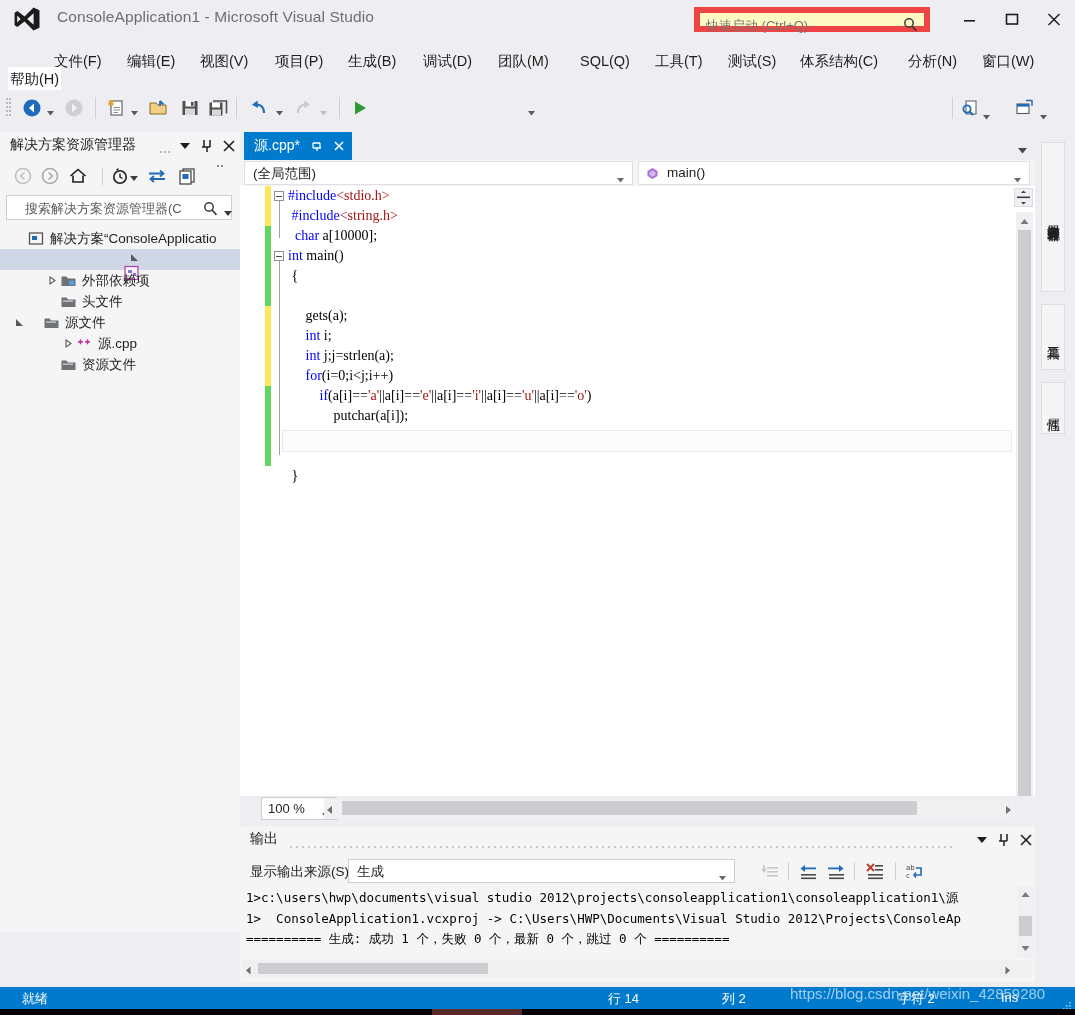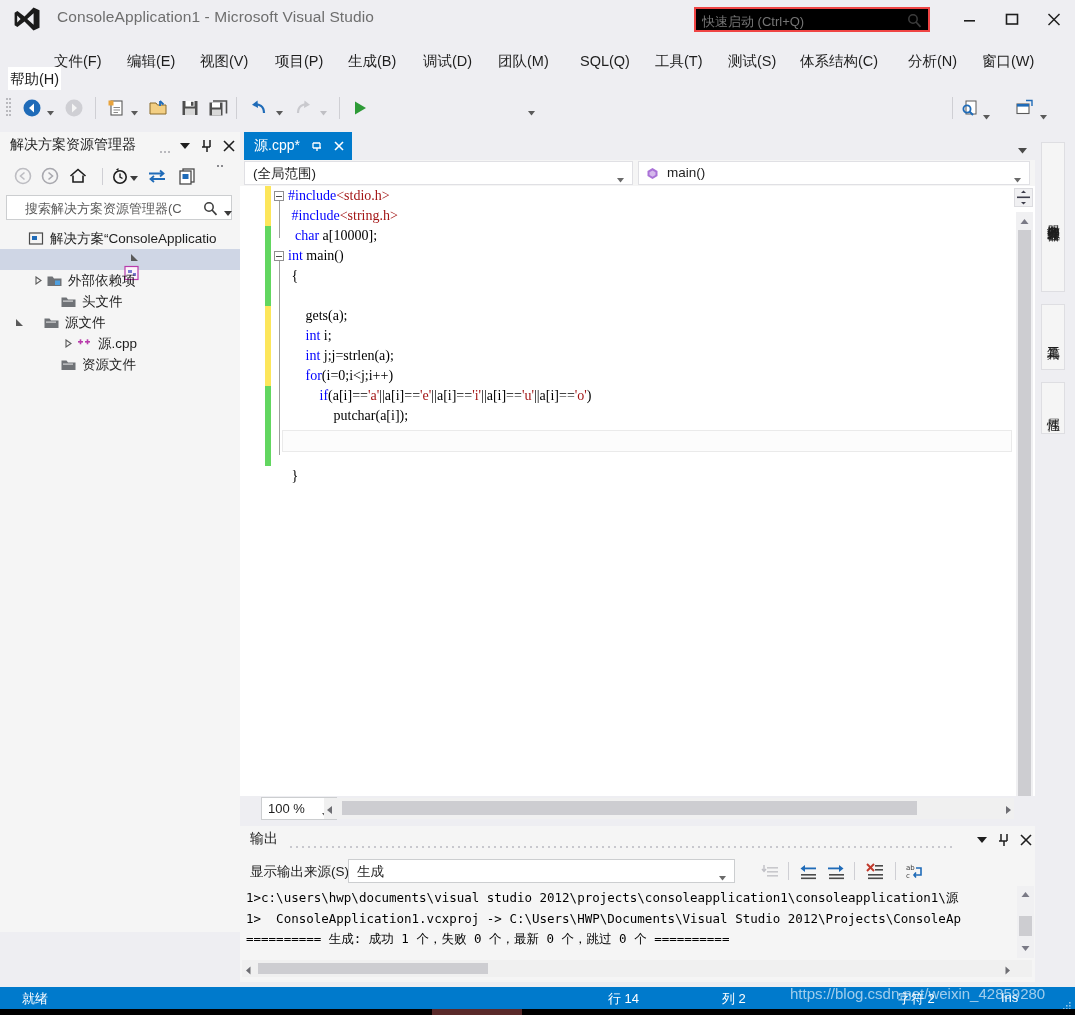--- a/index.html
+++ b/index.html
@@ -19,21 +19,21 @@
     position: absolute; left: 0; top: 0; width: 1075px; height: 38px;
     background: #eeeef2;
   }
   .vs-logo { position: absolute; left: 14px; top: 7px; width: 26px; height: 24px; }
   .title-text {
     position: absolute; left: 57px; top: 8px;
     font-size: 15.5px; color: #6e6e6e; letter-spacing: .1px; white-space: nowrap;
   }
   .quicklaunch {
     position: absolute; left: 694px; top: 7px; width: 236px; height: 25px;
-    background: #000000; border: 2px solid #ef4444;
+    background: #fef9c3; border: 6px solid #ef4444;
   }
   .quicklaunch input {
     position: absolute; left: 6px; top: 2px; width: 196px; height: 20px;
     border: 0; outline: none; background: transparent;
     font-family: "Liberation Sans", sans-serif; font-size: 13px; color: #8a8a8a;
   }
   .ql-search-icon { position: absolute; right: 6px; top: 4px; width: 15px; height: 15px; }
   .wbtn {
     position: absolute; top: 7px; width: 30px; height: 24px;
     display: flex; align-items: center; justify-content: center; cursor: default;
@@ -531,21 +531,21 @@
         </span>
         <span class="ticon">
           <svg width="17" height="16" viewBox="0 0 17 16">
             <rect x="2" y="1.5" width="13" height="13" fill="#fdf4fb" stroke="#b83bab" stroke-width="1.2"></rect>
             <path d="M5 5 L9 5 L9 8 L5 8 Z M10 8 L13 8 L13 11 L10 11 Z" fill="#7a7ad0"></path>
           </svg>
         </span>
         <span class="tlabel bold">ConsoleApplication1</span>
       </div>
 
-      <div class="tnode" style="padding-left:30px;">
+      <div class="tnode" style="padding-left:44px;">
         <span class="tw">
           <svg width="9" height="9" viewBox="0 0 9 9">
               <path d="M2 1 L7 4.5 L2 8 Z" fill="none" stroke="#5a5a5a" stroke-width="1.1"></path>
             </svg>
         </span>
         <span class="ticon">
           <svg width="17" height="16" viewBox="0 0 17 16">
             <path d="M1.5 3.5 L6.5 3.5 L8 5.5 L15.5 5.5 L15.5 13 L1.5 13 Z" fill="#6f7276"></path>
             <rect x="9" y="7.5" width="5" height="4.5" fill="#4fa0e0"></rect>
           </svg>

